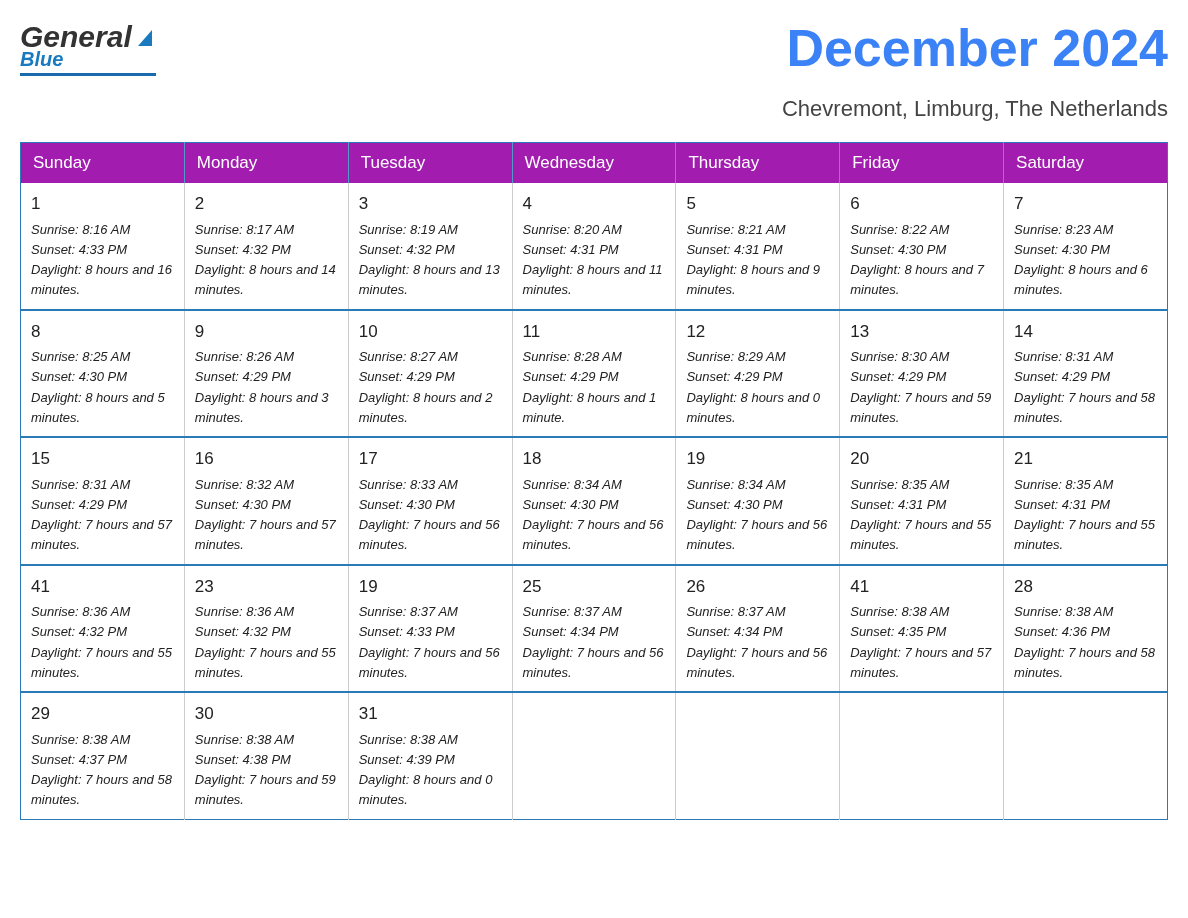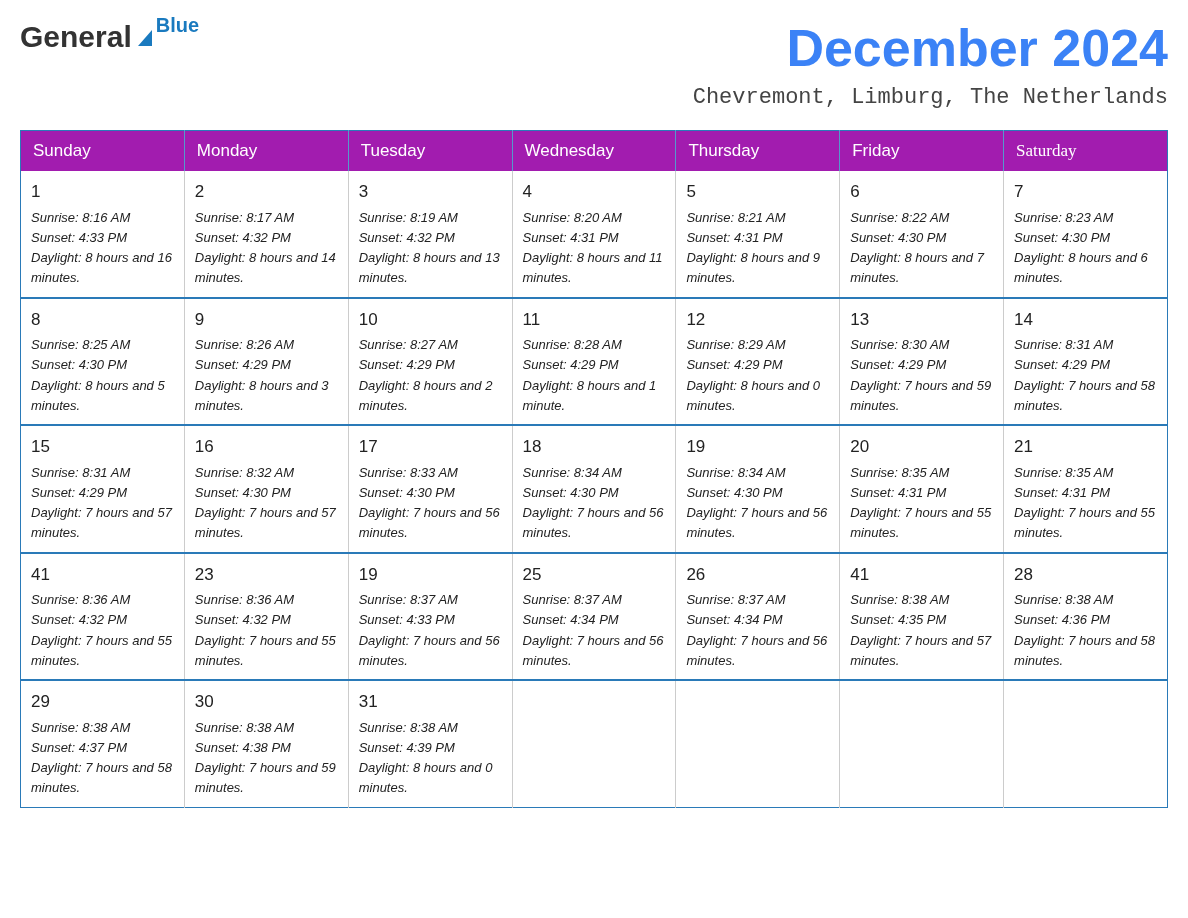--- a/index.html
+++ b/index.html
@@ -11,61 +11,60 @@
       min-height: 918px;
     }
     .header {
       display: flex;
       justify-content: space-between;
       align-items: flex-start;
       margin-bottom: 20px;
     }
     .logo {
       display: flex;
-      flex-direction: row;
+      flex-direction: column;
       align-items: flex-start;
+      font-style: italic;
     }
     .logo-line {
       height: 3px;
       background: #1a6aad;
       width: 100%;
       margin-top: 2px;
     }
     .title-section {
       text-align: right;
     }
     .month-title {
       font-size: 52px;
       font-weight: bold;
       color: #3b82f6;
       line-height: 1.1;
     }
     .location-title {
       font-size: 22px;
       color: #444;
-      margin-top: 8px;
-      font-family: Liberation Mono, monospace;
+      margin-top: 19px;
     }
     .calendar-table {
       width: 100%;
       border-collapse: collapse;
       border: 1px solid #2a7ab8;
     }
     .calendar-table th {
       background: #a21caf;
       color: #fff;
       font-size: 17px;
       font-weight: normal;
       padding: 10px 12px;
       text-align: left;
       border-right: 1px solid #5599cc;
     }
     .calendar-table th:last-child {
       border-right: none;
-      font-family: Liberation Serif, serif;
     }
     .calendar-table td {
       vertical-align: top;
       padding: 8px 10px;
       border-right: 1px solid #ccc;
       border-bottom: 2px solid #2a7ab8;
       width: calc(100% / 7);
       font-size: 13.5px;
       color: #222;
       line-height: 1.5;

